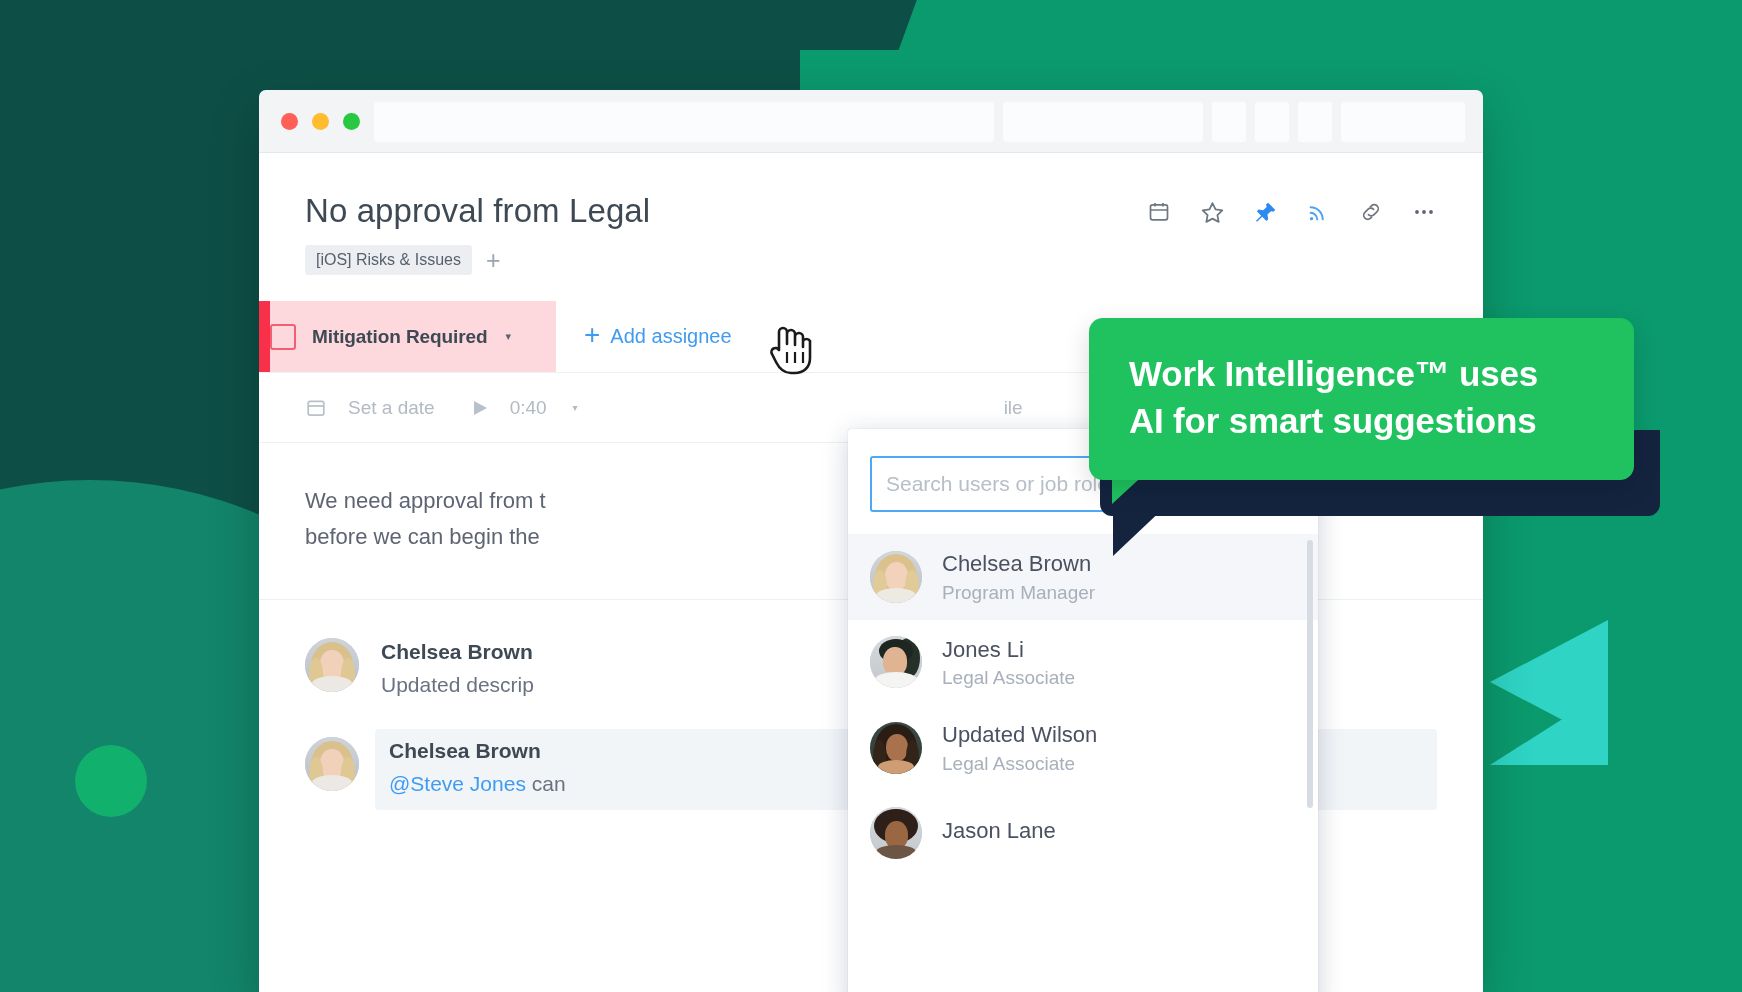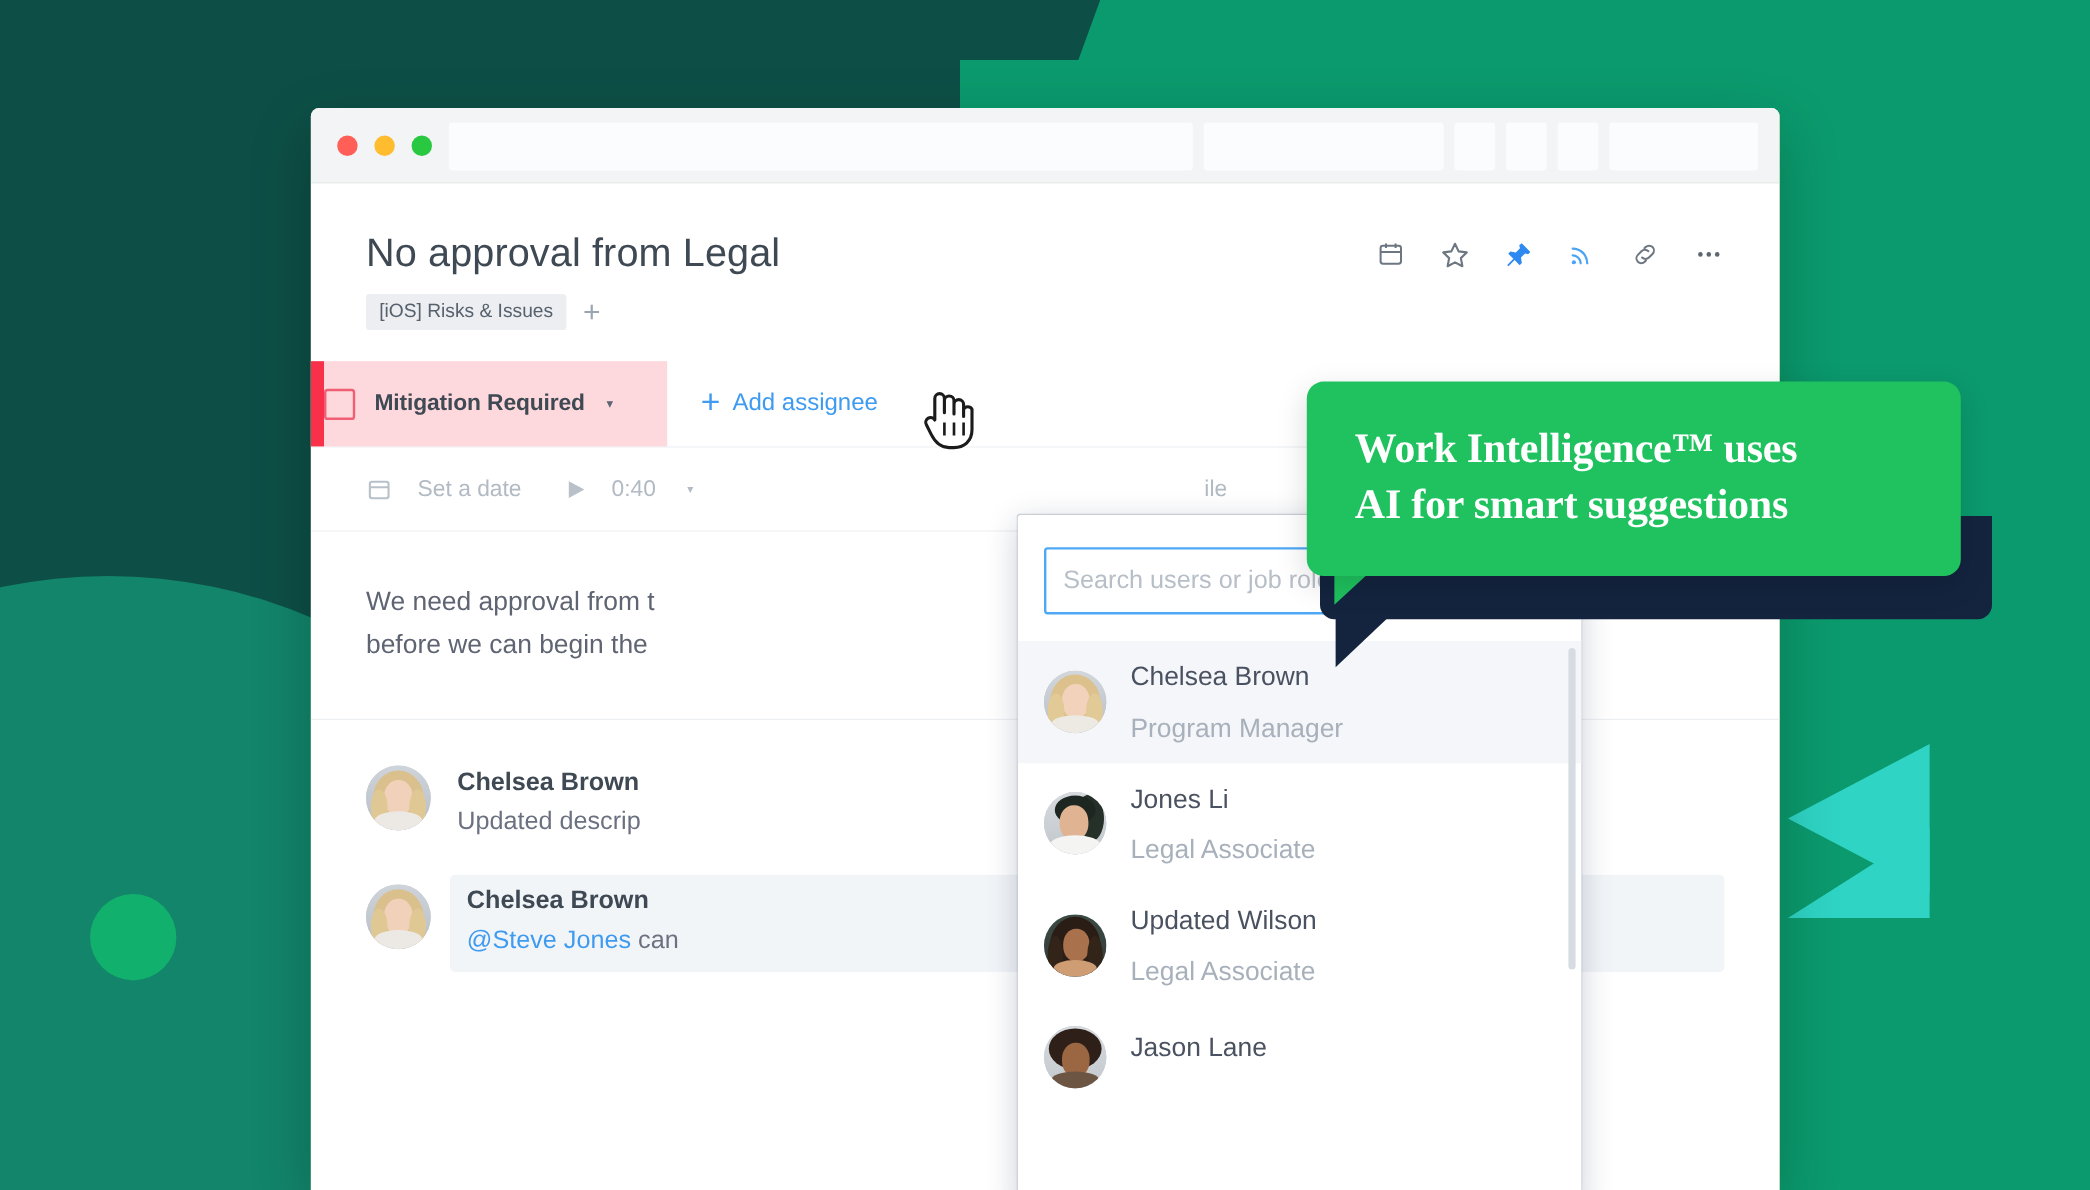--- a/index.html
+++ b/index.html
@@ -68,21 +68,21 @@
     border-top: 0 solid transparent;
     border-left: 118px solid transparent;
     border-bottom: 75px solid #2fd4c4;
   }
 
   
   .window {
     position: absolute;
     left: 259px; top: 90px;
     width: 1224px; height: 902px;
-    background: #fef9c3;
+    background: #0ea5e9;
     border-radius: 7px 7px 0 0;
     box-shadow: 0 18px 50px rgba(0,0,0,.22);
     overflow: hidden;
   }
   .chrome {
     height: 63px;
     background: #f2f4f6;
     border-bottom: 1px solid #e4e8ec;
     display: flex;
     align-items: center;
@@ -266,21 +266,21 @@
     padding: 16px 22px;
     cursor: pointer;
   }
   .dd-item.active { background: #f4f6f9; }
   .dd-avatar {
     width: 52px; height: 52px; border-radius: 50%;
     flex: 0 0 52px; overflow: hidden; position: relative;
     background: #c3c9d0;
   }
   .dd-name { font-size: 22px; color: #4a5160; line-height: 1.25; }
-  .dd-role { font-size: 22px; color: #a7b0bb; margin-top: 16px; }
+  .dd-role { font-size: 19px; color: #a7b0bb; margin-top: 4px; }
   .dd-scroll {
     position: absolute;
     right: 5px; top: 6px;
     width: 6px; height: 268px;
     background: #d7dce2;
     border-radius: 3px;
   }
 
   
   .cursor {
@@ -300,21 +300,20 @@
     padding: 33px 40px 36px 40px;
     z-index: 70;
     box-shadow: 0 8px 26px rgba(0,0,0,.14);
   }
   .callout-text {
     color: #ffffff;
     font-size: 35px;
     font-weight: 700;
     line-height: 1.33;
     letter-spacing: -.2px;
-    font-family: Liberation Serif, serif;
   }
   .callout-tail {
     position: absolute;
     left: 1112px; top: 434px;
     width: 0; height: 0;
     border-left: 0 solid transparent;
     border-top: 70px solid #1fc25f;
     border-right: 76px solid transparent;
     z-index: 69;
   }

